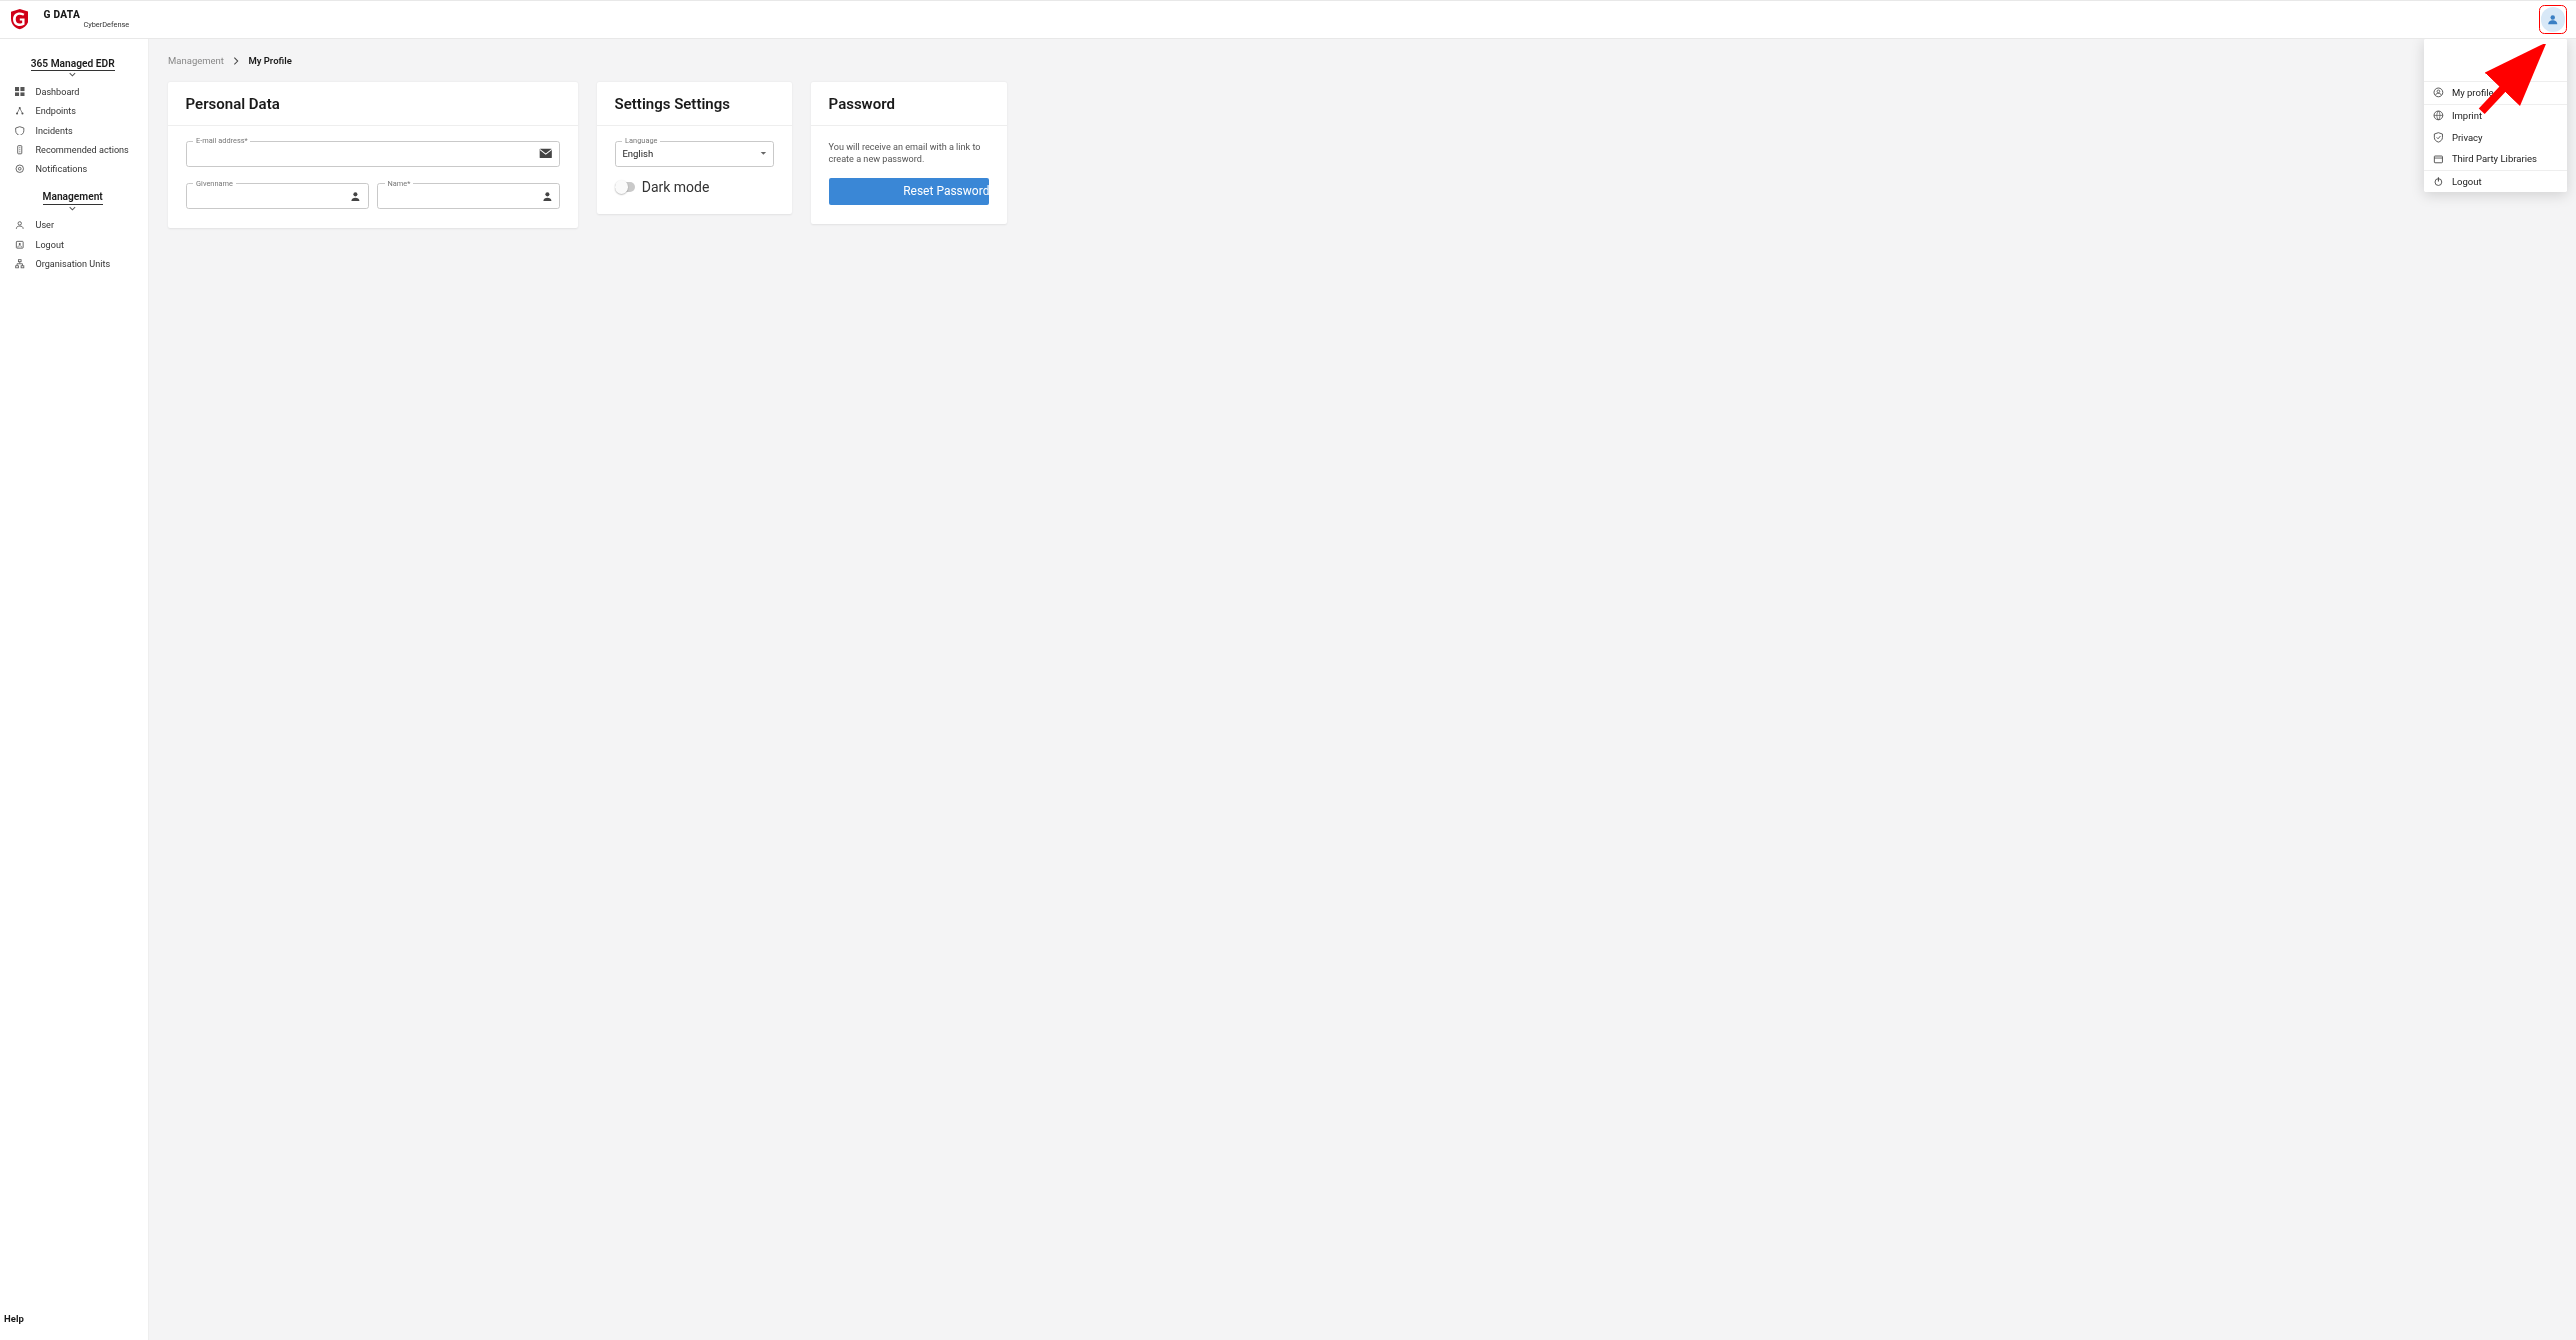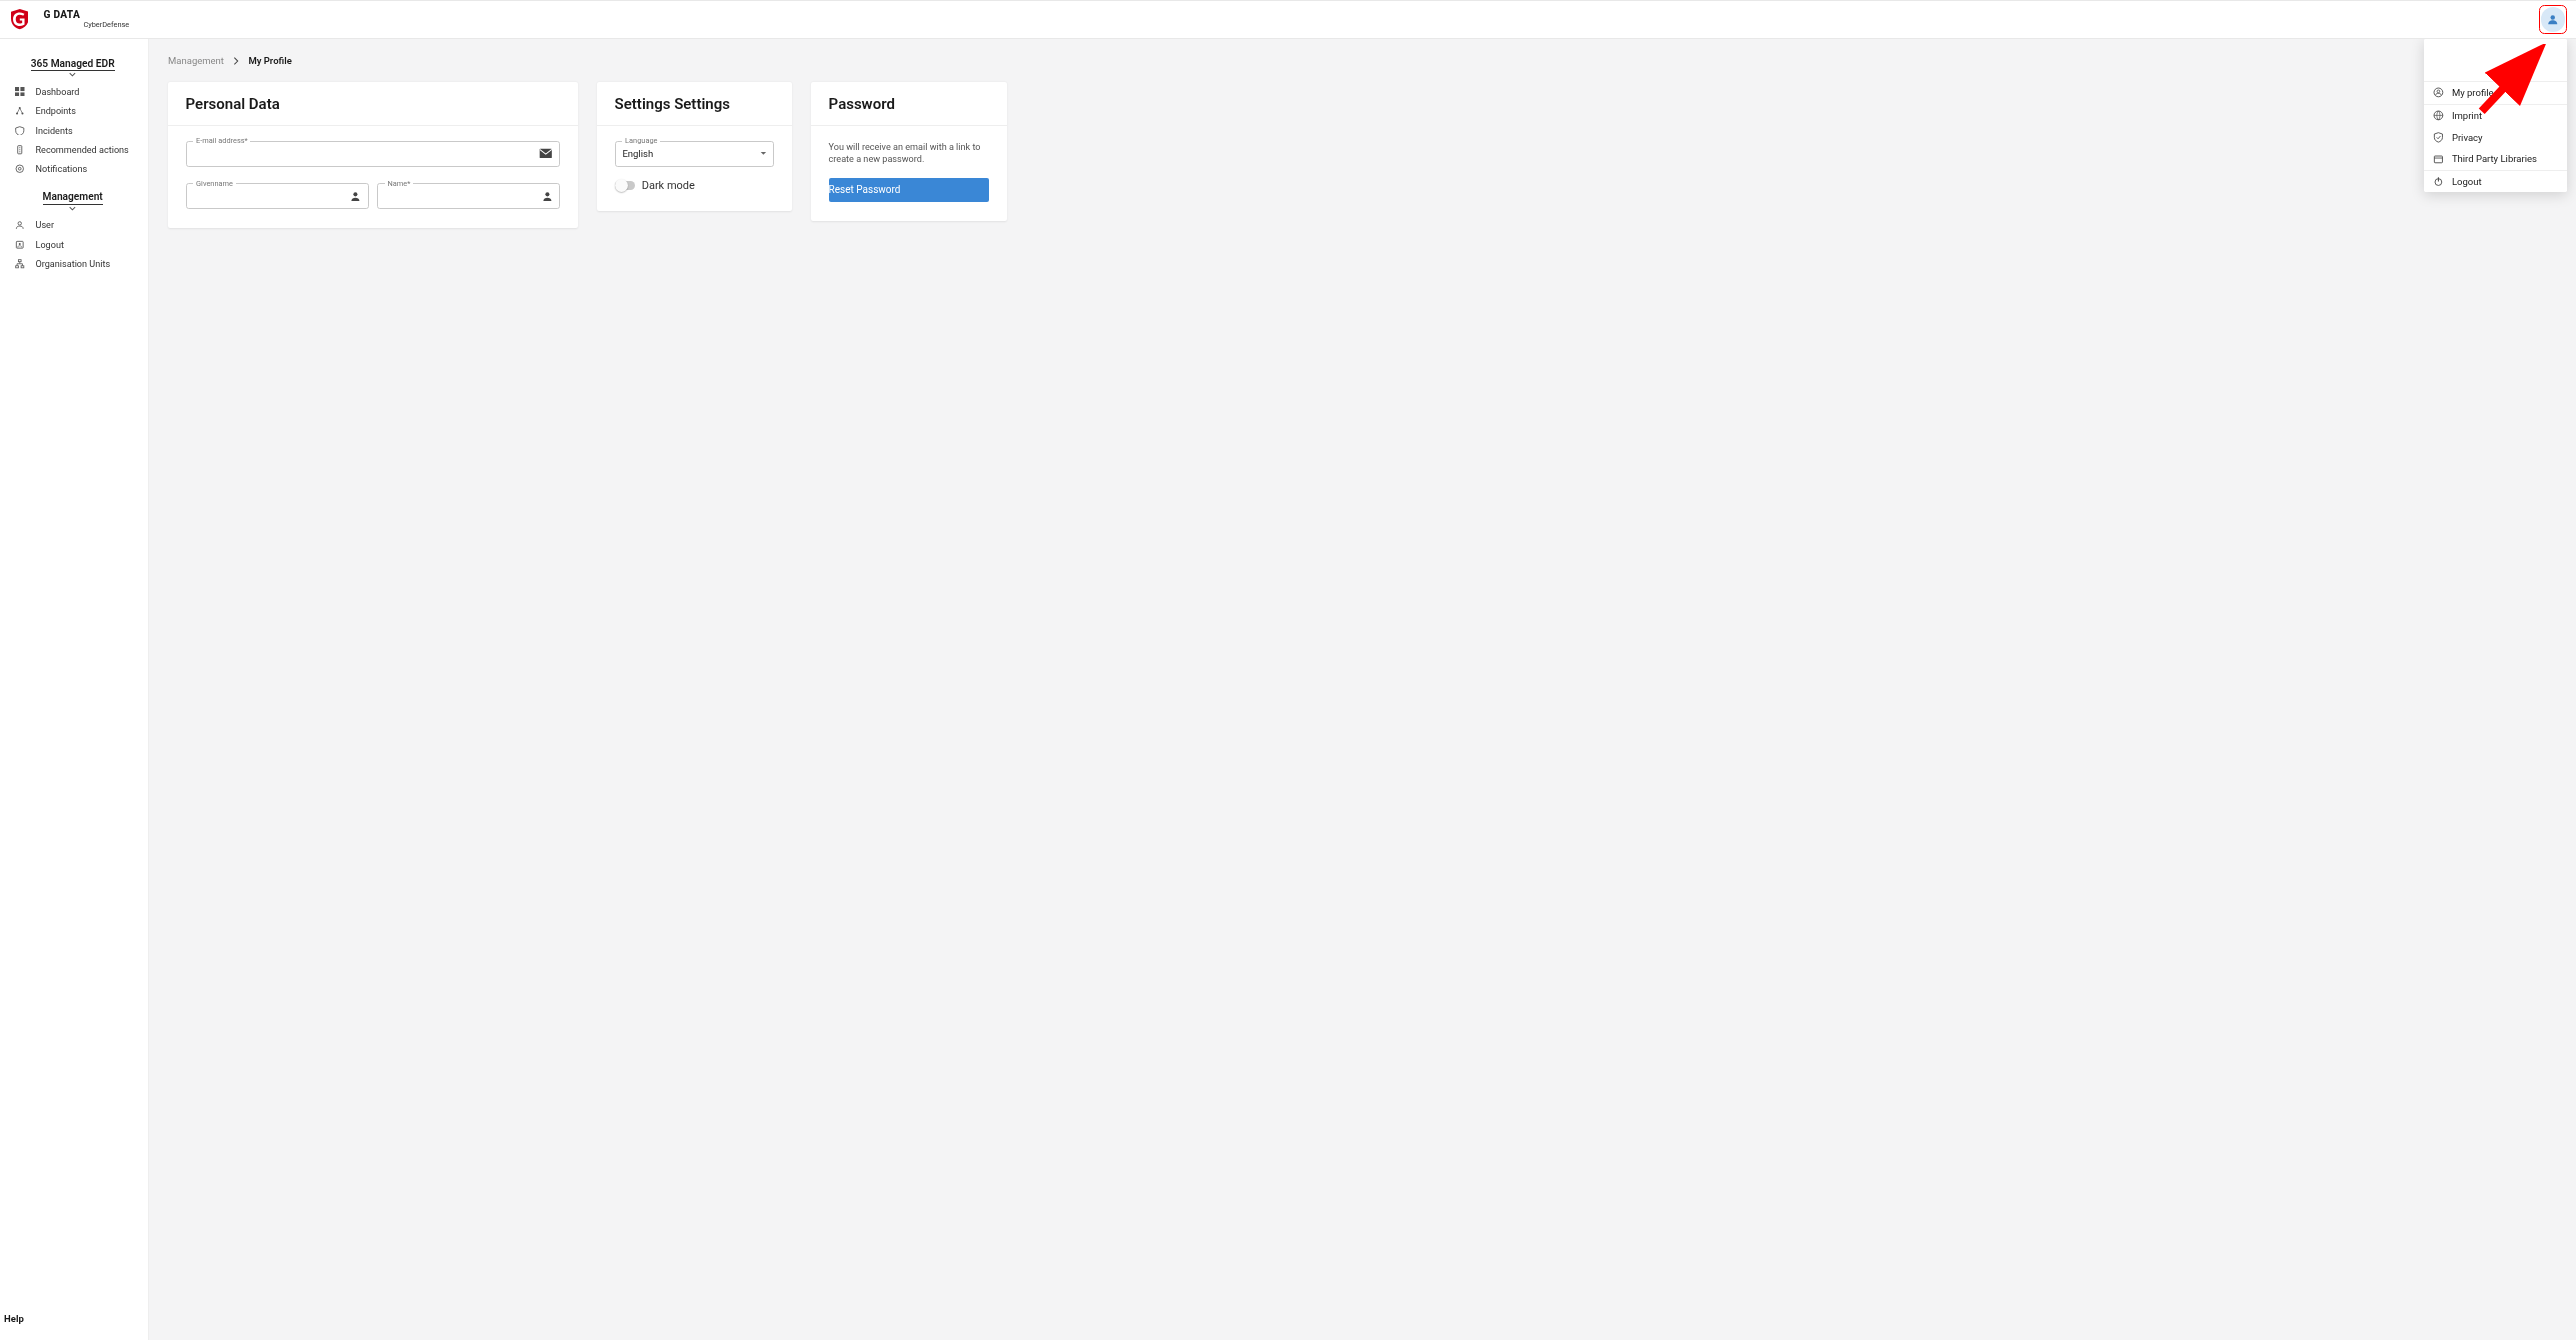--- a/index.html
+++ b/index.html
@@ -136,39 +136,39 @@
     font-size:7.4px;
     color:#777;
   }
   .field input {
     border:none; outline:none; flex:1; font-size:9.5px; background:transparent;
   }
   .field .trail { color:#555; display:flex;}
   .row2 { display:flex; gap:8.1px; margin-top:16.2px;}
   .row2 .field { flex:1; }
   .select-val { flex:1; color:#222; }
-  .toggle-row { display:flex; align-items:center; gap:6.8px; margin-top:12.2px; color:#333; font-size:11px;}
+  .toggle-row { display:flex; align-items:center; gap:6.8px; margin-top:12.2px; color:#333; font-size:14px;}
   .toggle {
     width:20.3px; height:9.5px; border-radius:6.8px; background:#c9c9c9; position:relative;
   }
   .toggle::after {
     content:""; position:absolute; left:0; top:-2px;
     width:13.5px; height:13.5px; border-radius:50%;
     background:#fafafa;
     box-shadow: 0 0.7px 1.4px rgba(0,0,0,0.3);
   }
   .pw-text { color:#555; font-size:9.1px; line-height:1.4; }
   .btn-primary {
     margin-top:12.2px;
     background:#3a87d6;
     color:#fff;
-    text-align:left;
+    text-align:right;
     border-radius:2px;
     padding:6.1px 0;
-    font-size:10px;
+    font-size:12px;
     cursor:pointer;
   }
   .dropdown {
     position:absolute;
     top:0;
     right:9.5px;
     width:143px;
     background:#fff;
     box-shadow: 0 2.7px 13.5px rgba(0,0,0,0.15);
     border-radius:1.4px;

